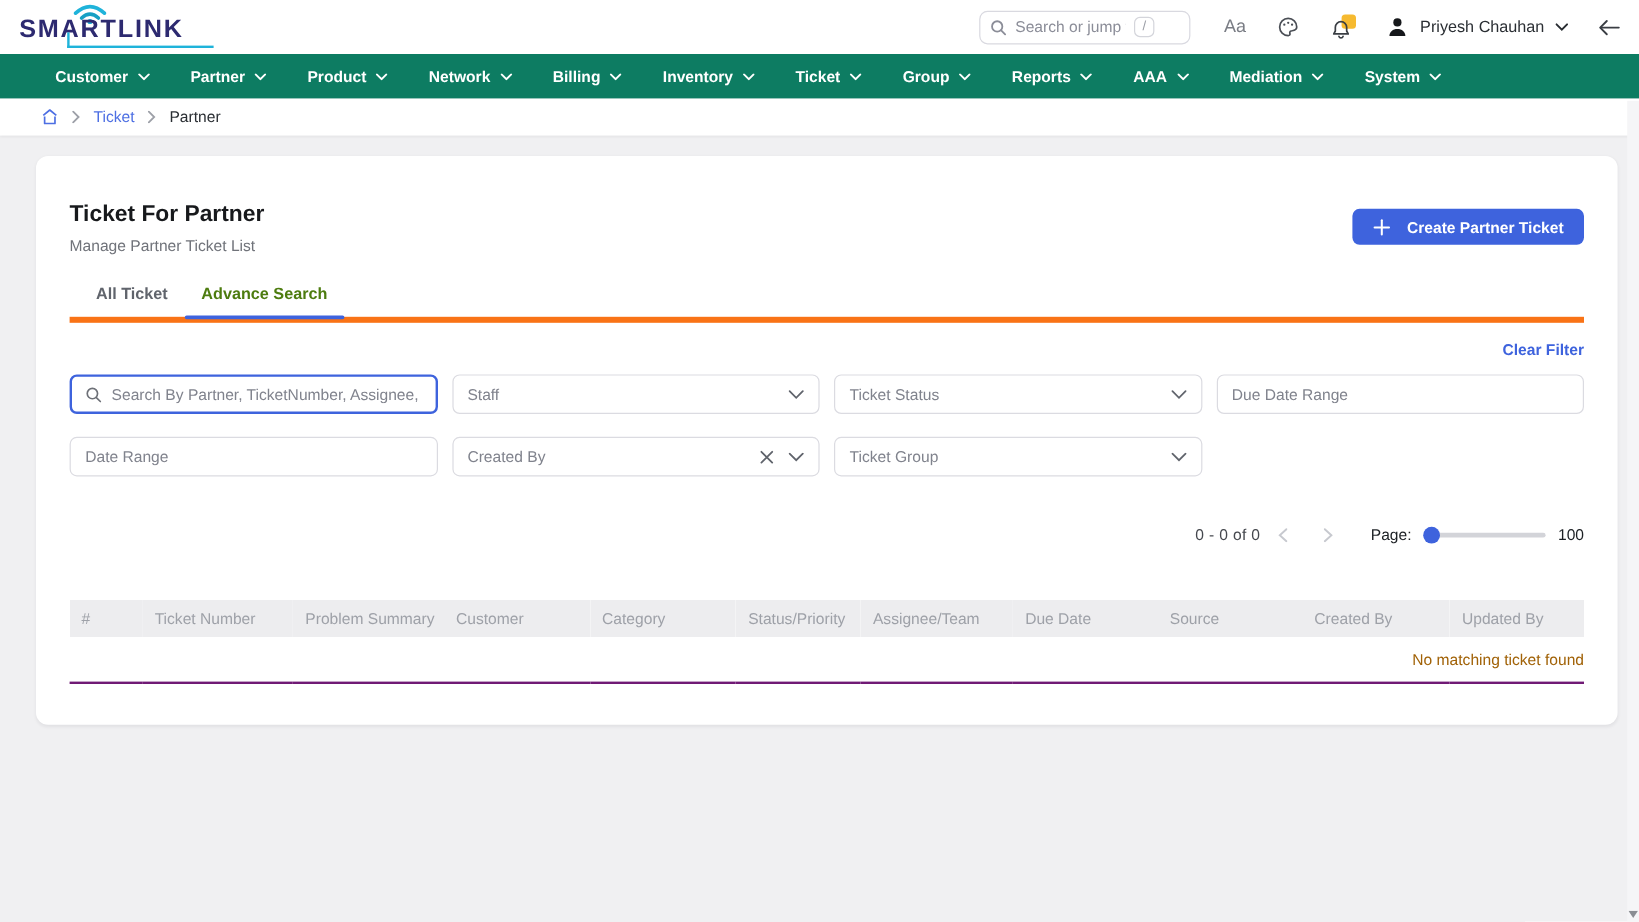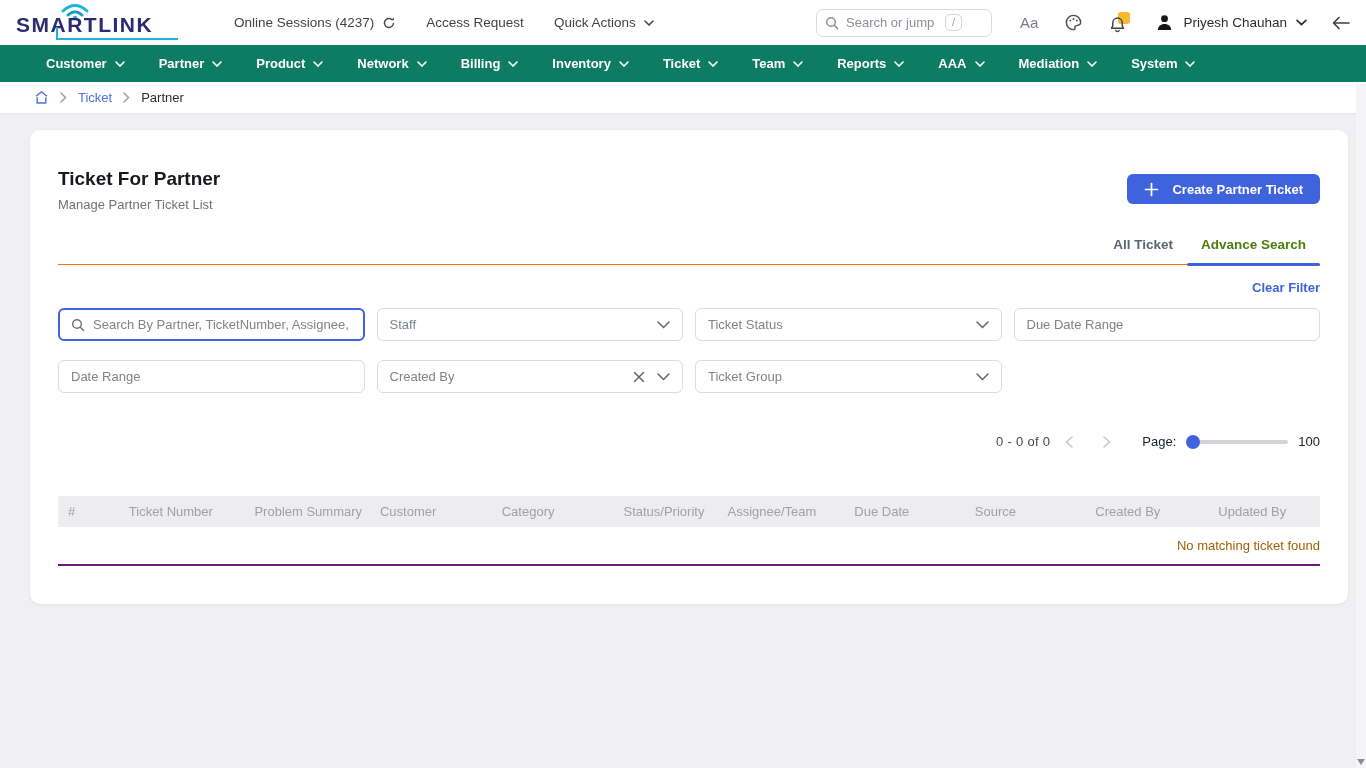--- a/index.html
+++ b/index.html
@@ -79,21 +79,21 @@
   .title-row { display:flex; justify-content:space-between; align-items:flex-start; padding-top:38px; }
   .page-title { font-size:19px; font-weight:700; color:#17191C; }
   .page-subtitle { font-size:13px; color:#70737A; margin-top:7px; }
   .create-btn {
     display:flex; align-items:center; gap:13px;
     height:30px; padding:0 17px; margin-top:6px;
     border:none; border-radius:6px; color:#fff;
     font-size:13px; font-weight:600; font-family:inherit; cursor:pointer;margin-left:40px;
   }
 
-  .tabs { display:flex; margin-top:25px; border-bottom:1px solid #f97316; padding-left:8px;justify-content:flex-end; }
+  .tabs { display:flex; margin-top:25px; border-bottom:5px solid #f97316; padding-left:8px; }
   .tab { padding:0 14px 12px; font-size:13.5px; font-weight:600; color:#60646C; cursor:pointer; position:relative; }
   .tab.active { color:#4d7c0f; }
   .tab.active::after { content:""; position:absolute; left:0; right:0; bottom:-2px; height:3px; background:#3E63DD; border-radius:2px; }
 
   .clear-row { display:flex; justify-content:flex-end; margin:15px 0 13px; }
   .clear-filter { font-size:13px; font-weight:600; color:#3E63DD; cursor:pointer; }
 
   .filters { display:grid; grid-template-columns:repeat(4,1fr); gap:19px 12px; }
   .field {
     height:33px; border:1px solid #DBDBE1; border-radius:6px; background:#fff;
@@ -136,38 +136,20 @@
   <div class="logo">
     <svg class="logo-wifi" width="30" height="18" viewBox="0 0 30 18">
       <path d="M3 9 Q15 -2 27 9" fill="none" stroke="#1FB3DA" stroke-width="3" stroke-linecap="round"></path>
       <path d="M8 13 Q15 6.5 22 13" fill="none" stroke="#17A0C4" stroke-width="3" stroke-linecap="round"></path>
       <circle cx="15" cy="16" r="2.2" fill="#1FB3DA"></circle>
     </svg>
     <span class="logo-text">SMARTLINK</span>
     <span class="logo-underline"></span>
   </div>
 
-  <div class="topnav">
-    <span class="tlink">
-      <span>Online Sessions  (4237)</span>
-      <svg width="14" height="14" viewBox="0 0 14 14">
-        <path d="M11.5 7a4.5 4.5 0 1 1-1.3-3.2" fill="none" stroke="#3F4349" stroke-width="1.4"></path>
-        <path d="M11.8 1.5v2.8h-2.8z" fill="#3F4349"></path>
-      </svg>
-    </span>
-    <span class="tlink">
-      <span>Access Request</span>
-    </span>
-    <span class="tlink">
-      <span>Quick Actions</span>
-      <svg width="10" height="6" viewBox="0 0 10 6">
-          <path d="M1 1l4 4 4-4" fill="none" stroke="#3F4349" stroke-width="1.5" stroke-linecap="round"></path>
-        </svg>
-    </span>
-  </div>
 
   <div class="top-right">
     <div class="search-pill">
       <svg width="14" height="14" viewBox="0 0 14 14">
         <circle cx="6" cy="6" r="4.3" fill="none" stroke="#8B8D98" stroke-width="1.5"></circle>
         <line x1="9.3" y1="9.3" x2="12.6" y2="12.6" stroke="#8B8D98" stroke-width="1.5" stroke-linecap="round"></line>
       </svg>
       <input placeholder="Search or jump to..." style="">
       <span class="slash-key">/</span>
     </div>
@@ -250,21 +232,21 @@
         <path d="M1 1l4 4 4-4" fill="none" stroke="#fff" stroke-width="1.6" stroke-linecap="round"></path>
       </svg>
     </div>
     <div class="nav-item">
       <span>Ticket</span>
       <svg width="10" height="6" viewBox="0 0 10 6">
         <path d="M1 1l4 4 4-4" fill="none" stroke="#fff" stroke-width="1.6" stroke-linecap="round"></path>
       </svg>
     </div>
     <div class="nav-item">
-      <span>Team</span>
+      <span>Group</span>
       <svg width="10" height="6" viewBox="0 0 10 6">
         <path d="M1 1l4 4 4-4" fill="none" stroke="#fff" stroke-width="1.6" stroke-linecap="round"></path>
       </svg>
     </div>
     <div class="nav-item">
       <span>Reports</span>
       <svg width="10" height="6" viewBox="0 0 10 6">
         <path d="M1 1l4 4 4-4" fill="none" stroke="#fff" stroke-width="1.6" stroke-linecap="round"></path>
       </svg>
     </div>

